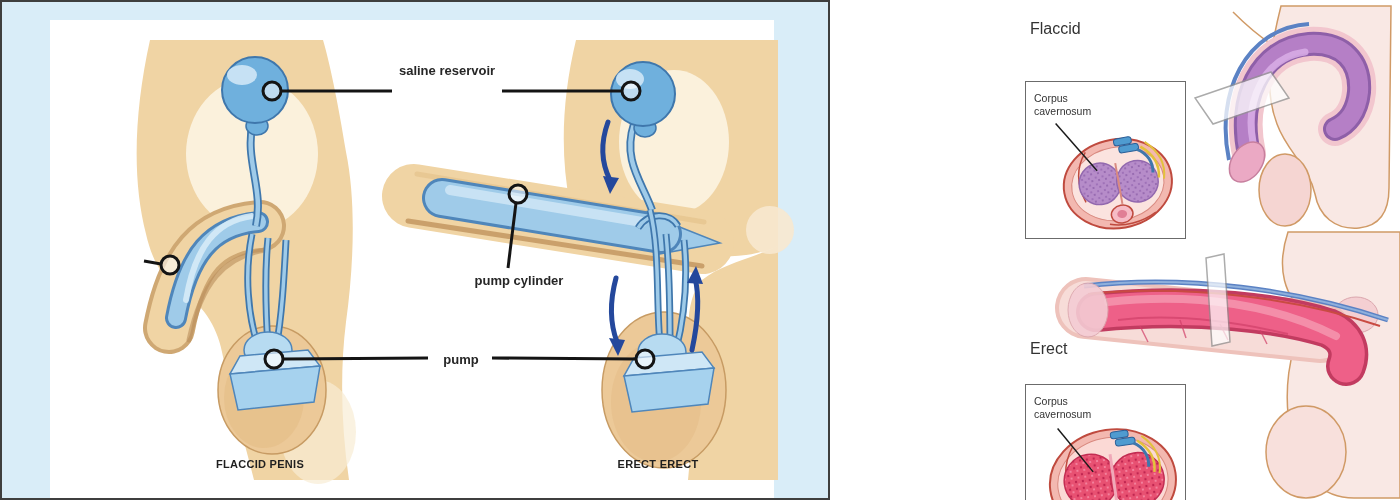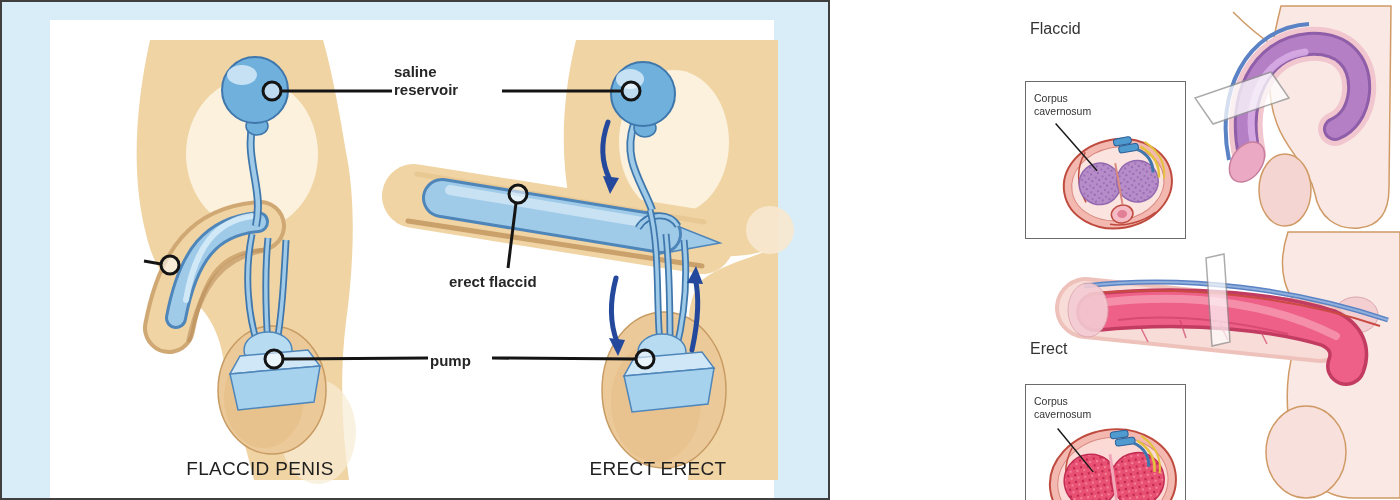--- a/index.html
+++ b/index.html
@@ -5,23 +5,23 @@
   html,body{margin:0;padding:0;background:#ffffff;}
   .stage{position:relative;width:1400px;height:500px;overflow:hidden;
          font-family:"Liberation Sans",sans-serif;background:#ffffff;}
 
   
   .implant-panel{position:absolute;left:0;top:0;width:830px;height:500px;
                  box-sizing:border-box;background:#d9edf8;border:2px solid #3f3f3f;}
   .implant-white{position:absolute;left:48px;top:18px;width:724px;height:478px;background:#ffffff;}
   .implant-art{position:absolute;left:0;top:0;width:828px;height:496px;}
 
-  .diag-label{position:absolute;color:#262626;font-weight:700;font-size:15px;
-              line-height:1.22;}
-  .diag-caption{position:absolute;color:#1f1f1f;font-weight:400;font-size:19px;
+  .diag-label{position:absolute;color:#262626;font-weight:700;font-size:13px;
+              line-height:1.22;text-align:center;}
+  .diag-caption{position:absolute;color:#1f1f1f;font-weight:700;font-size:11px;
                 letter-spacing:.3px;text-align:center;white-space:nowrap;}
 
   
   .cs-title{position:absolute;color:#333;font-size:16px;font-weight:400;}
   .cs-box{position:absolute;width:161px;height:158px;box-sizing:border-box;
           border:1px solid #6b6b6b;background:#fff;margin-top:44px;}
   .corpus-label{position:absolute;left:8px;top:10px;width:82px;color:#333;
                 font-size:10.5px;line-height:1.2;}
   .cs-art{position:absolute;left:0;top:0;width:100%;height:100%;}
   .sideview{position:absolute;}
@@ -143,21 +143,21 @@
         <circle cx="270" cy="89" r="9" fill="rgba(255,255,255,0.55)"></circle>
         <circle cx="629" cy="89" r="9" fill="rgba(255,255,255,0.55)"></circle>
         <circle cx="168" cy="263" r="9" fill="rgba(255,255,255,0.55)"></circle>
         <circle cx="516" cy="192" r="9" fill="rgba(255,255,255,0.55)"></circle>
         <circle cx="272" cy="357" r="9" fill="rgba(255,255,255,0.55)"></circle>
         <circle cx="643" cy="357" r="9" fill="rgba(255,255,255,0.55)"></circle>
       </g>
     </svg>
 
     <div class="diag-label" style="left:392px;top:61px;width:106px">saline reservoir</div>
-    <div class="diag-label" style="left:447px;top:271px;width:140px">erect flaccid</div>
+    <div class="diag-label" style="left:447px;top:271px;width:140px">pump cylinder</div>
     <div class="diag-label" style="left:428px;top:350px;width:62px">pump</div>
     <div class="diag-caption" style="left:183px;top:456px;width:150px">FLACCID PENIS</div>
     <div class="diag-caption" style="left:586px;top:456px;width:140px">ERECT ERECT</div>
   </section>
 
   <section>
 
     <div class="cs-title" style="left:1030px;top:20px">Flaccid</div>
 
     <div class="cs-box" style="left:1025px;top:37px">

